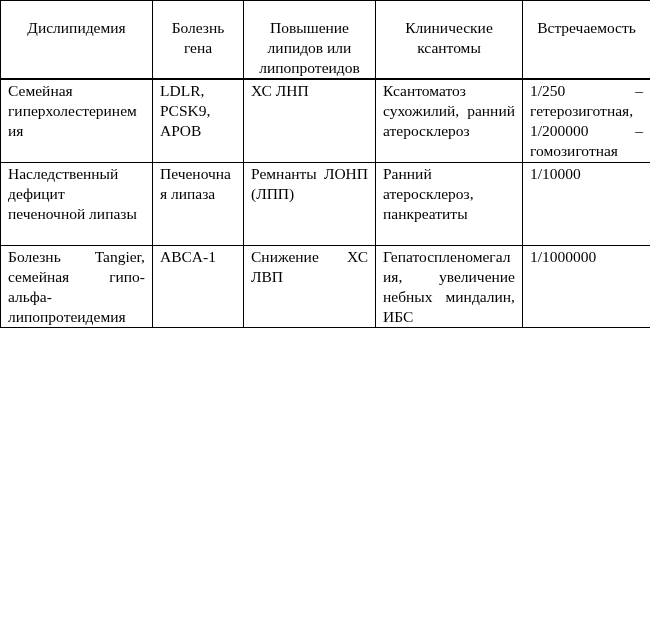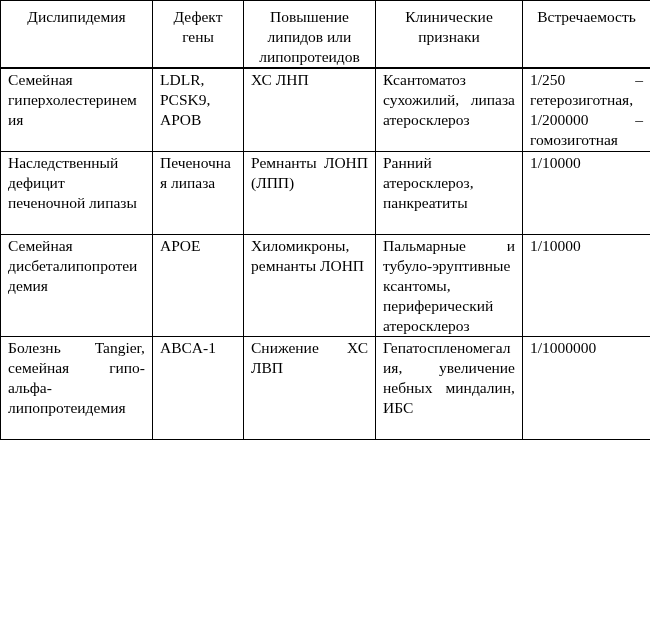--- a/index.html
+++ b/index.html
@@ -31,21 +31,21 @@
     vertical-align:top;
     padding:1px 7px 0 7px;
     overflow-wrap:break-word;
     word-wrap:break-word;
     word-break:break-word;
     hyphens:none;
   }
   .doc-table th{
     font-weight:normal;
     text-align:center;
-    padding-top:6px;
+    padding-top:17px;
     border-bottom:2px solid var(--border-color);
   }
   .doc-table td{
     text-align:justify;
   }
   .doc-table thead tr{height:62px;}
   .doc-table tbody tr:nth-child(1){height:83px;margin-left:11px;}
   .doc-table tbody tr:nth-child(2){height:83px;}
   .doc-table tbody tr:nth-child(3){height:67px;}
   .doc-table tbody tr:nth-child(4){height:103px;}
@@ -60,46 +60,39 @@
   <colgroup>
     <col style="width:152px">
     <col style="width:91px">
     <col style="width:132px">
     <col style="width:147px">
     <col style="width:128px">
   </colgroup>
   <thead>
     <tr>
         <th>Дислипидемия</th>
-        <th>Дефект гены</th>
+        <th>Болезнь гена</th>
         <th>Повышение липидов или липопротеидов</th>
-        <th>Клинические признаки</th>
+        <th>Клинические ксантомы</th>
         <th>Встречаемость</th>
       </tr>
   </thead>
   <tbody>
       <tr>
         <td>Семейная гиперхолестеринемия</td>
         <td>LDLR, PCSK9, APOB</td>
         <td>ХС ЛНП</td>
-        <td>Ксантоматоз сухожилий, липаза атеросклероз</td>
+        <td>Ксантоматоз сухожилий, ранний атеросклероз</td>
         <td>1/250 – гетерозиготная, 1/200000 – гомозиготная</td>
       </tr>
       <tr>
         <td>Наследственный дефицит печеночной липазы</td>
         <td>Печеночная липаза</td>
         <td>Ремнанты ЛОНП (ЛПП)</td>
         <td>Ранний атеросклероз, панкреатиты</td>
-        <td>1/10000</td>
-      </tr>
-      <tr>
-        <td>Семейная дисбеталипопротеидемия</td>
-        <td>APOE</td>
-        <td>Хиломикроны, ремнанты ЛОНП</td>
-        <td>Пальмарные и тубуло-эруптивные ксантомы, периферический атеросклероз</td>
         <td>1/10000</td>
       </tr>
       <tr>
         <td>Болезнь Tangier, семейная гипо-альфа-липопротеидемия</td>
         <td>ABCA-1</td>
         <td>Снижение ХС ЛВП</td>
         <td>Гепатоспленомегалия, увеличение небных миндалин, ИБС</td>
         <td>1/1000000</td>
       </tr>
     </tbody>

